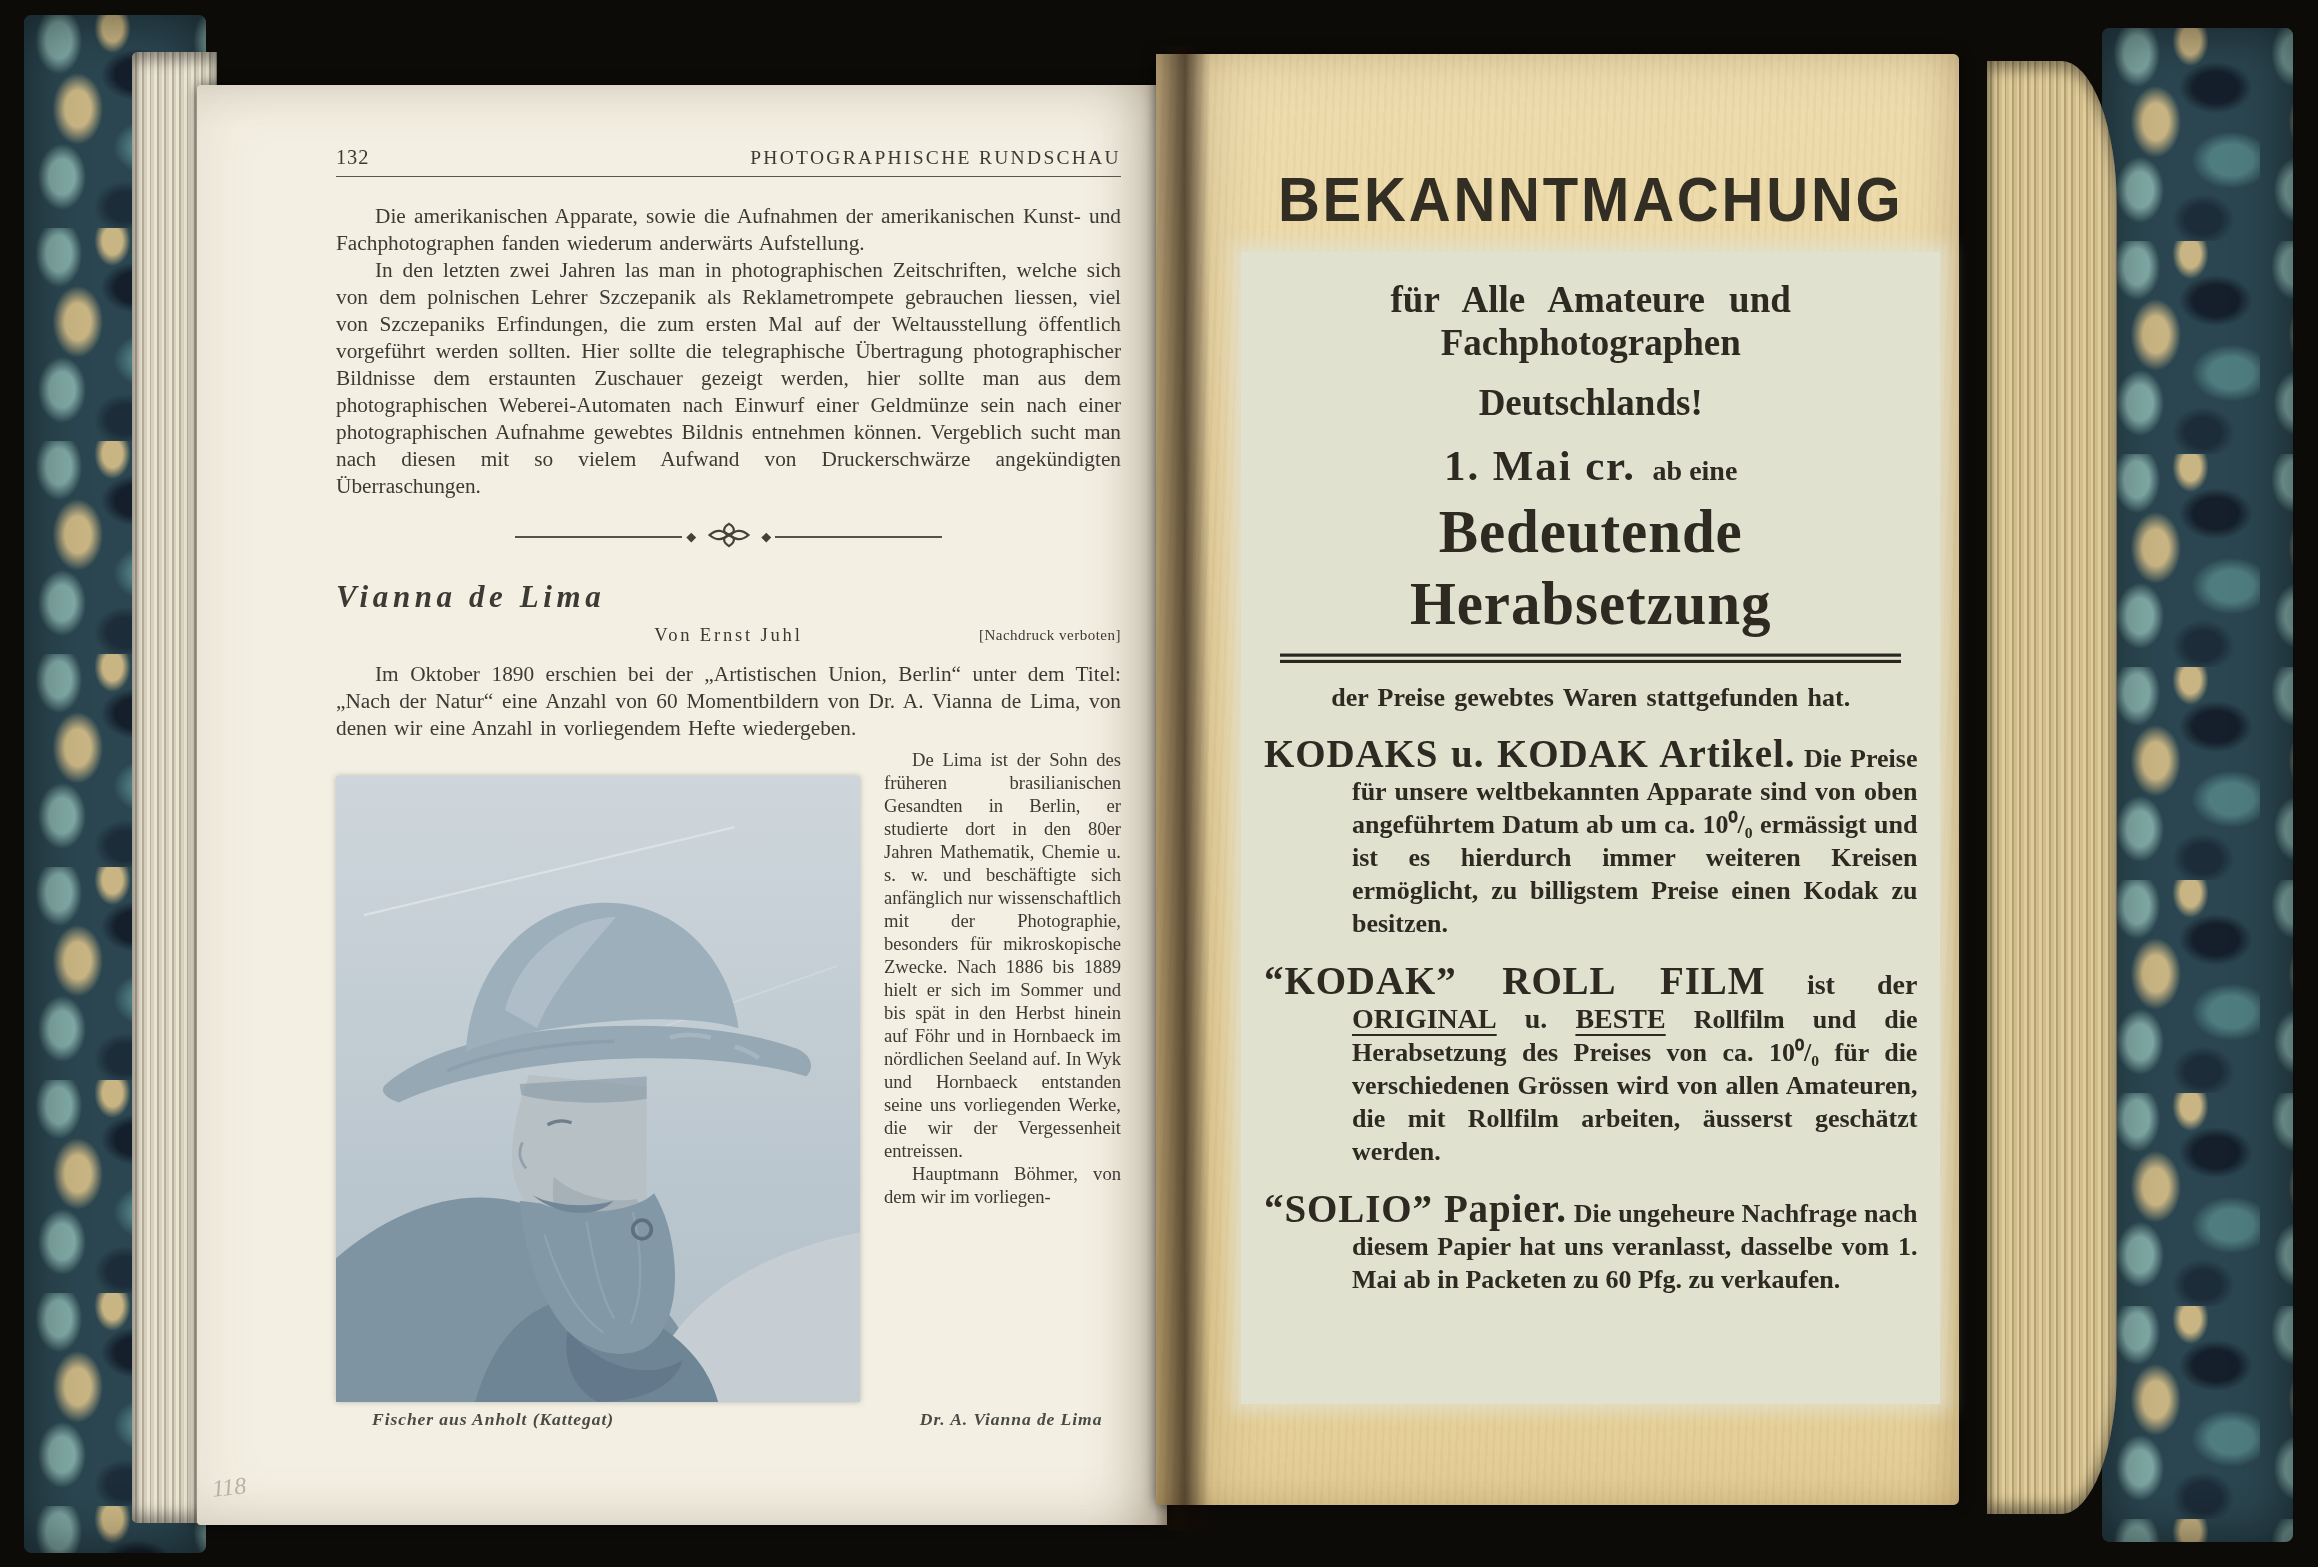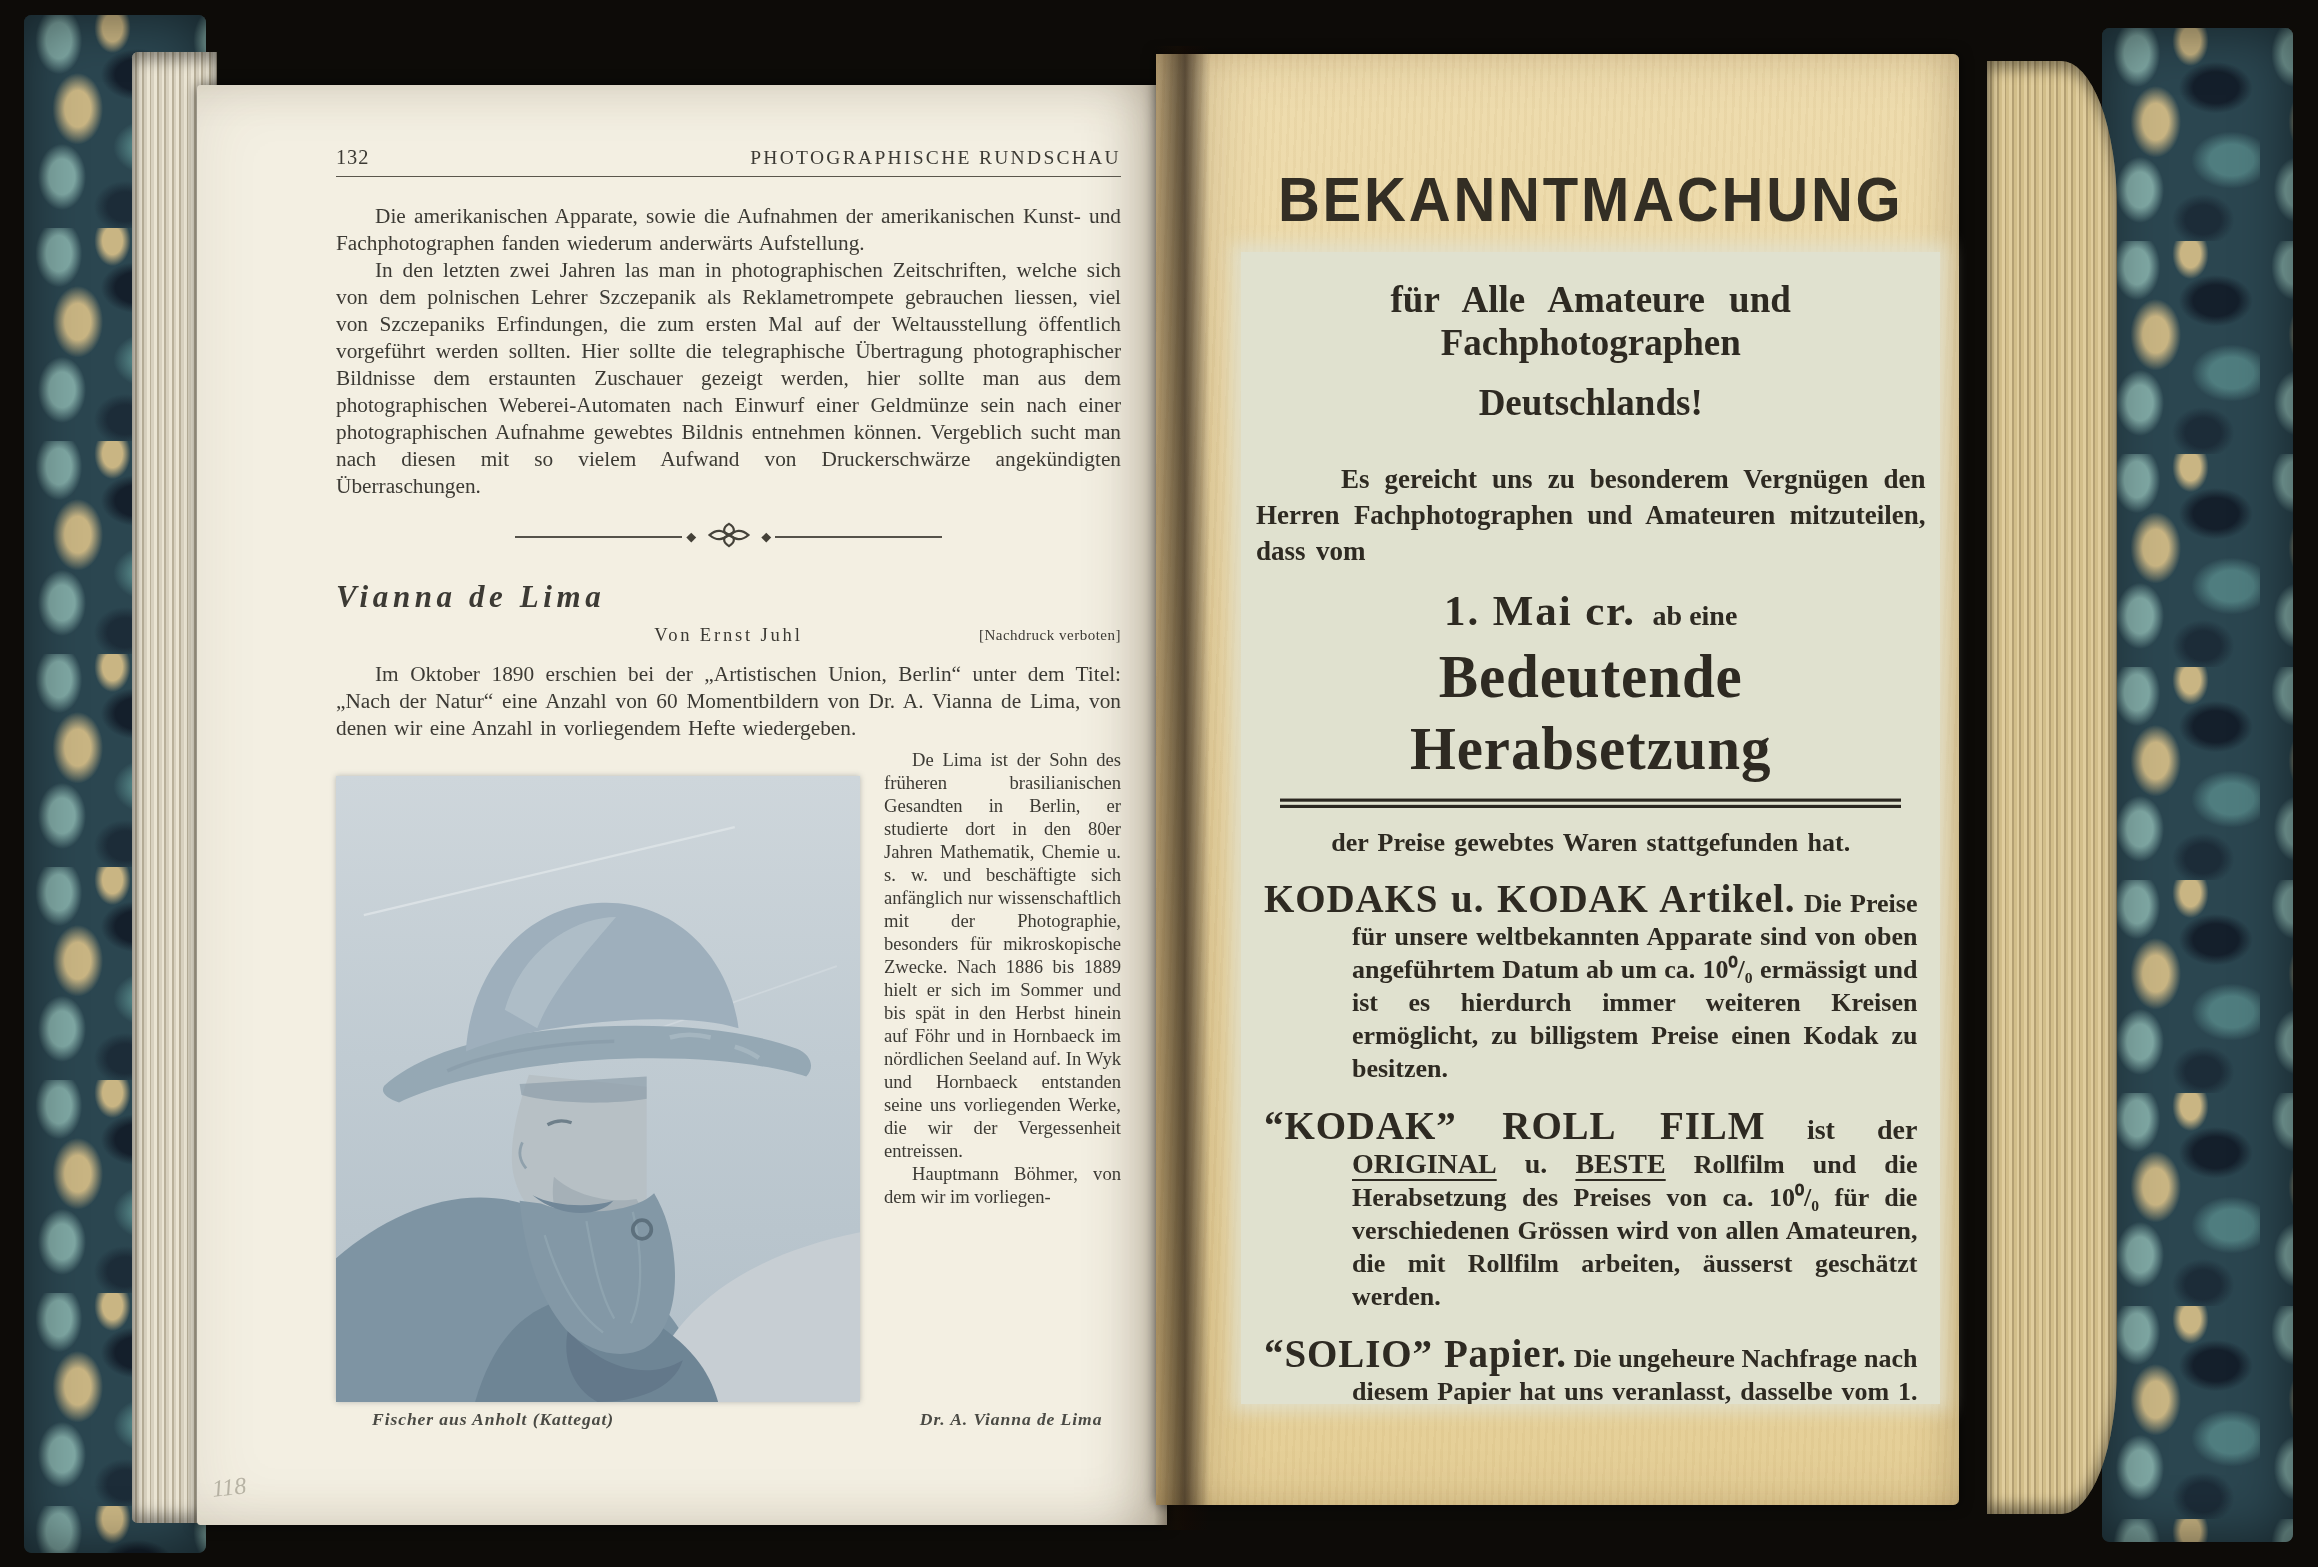--- a/index.html
+++ b/index.html
@@ -192,21 +192,20 @@
     <div class="pencil">118</div>
   </div>
 
   <div class="page page-right">
     <h1 class="ad-title">BEKANNTMACHUNG</h1>
 
     <div class="panel">
       <div class="sub1">für Alle Amateure und Fachphotographen</div>
       <div class="sub2">Deutschlands!</div>
 
-      <p class="ad-intro">Es gereicht uns zu besonderem Vergnügen den Herren Fachphotographen und Amateuren mitzuteilen, dass vom</p>
 
       <div class="date-line">
         <span class="date-big">1. Mai cr.</span>
         <span class="date-small">ab eine</span>
       </div>
 
       <div class="headline-wrap">
         <span class="headline">Bedeutende Herabsetzung</span>
       </div>
       <div class="headline-sub">der Preise gewebtes Waren stattgefunden hat.</div>

